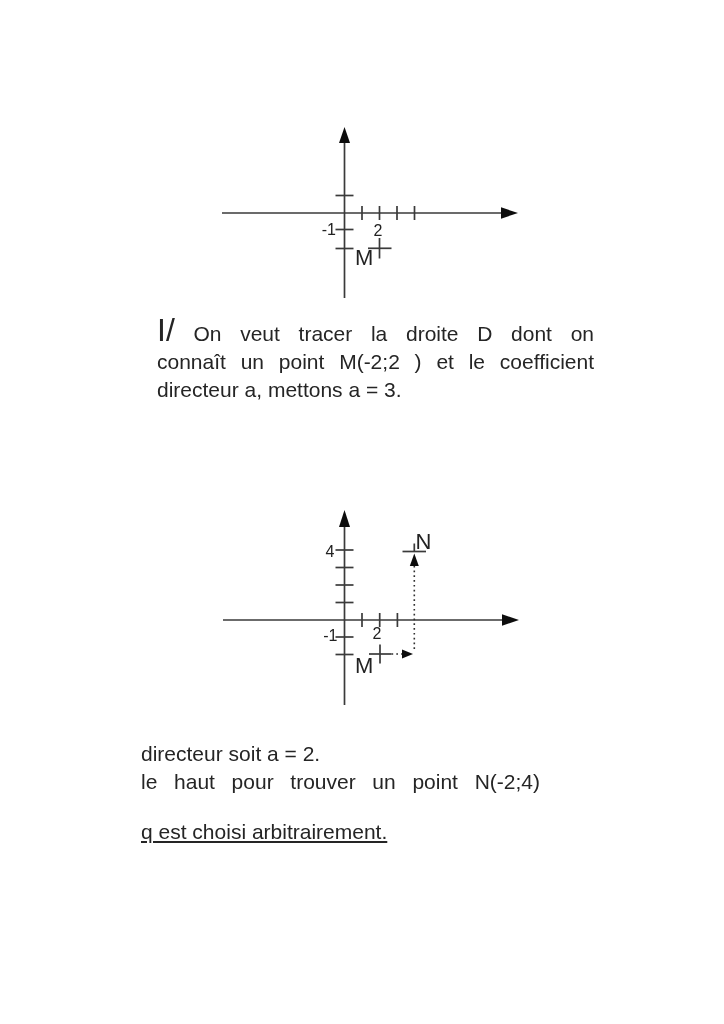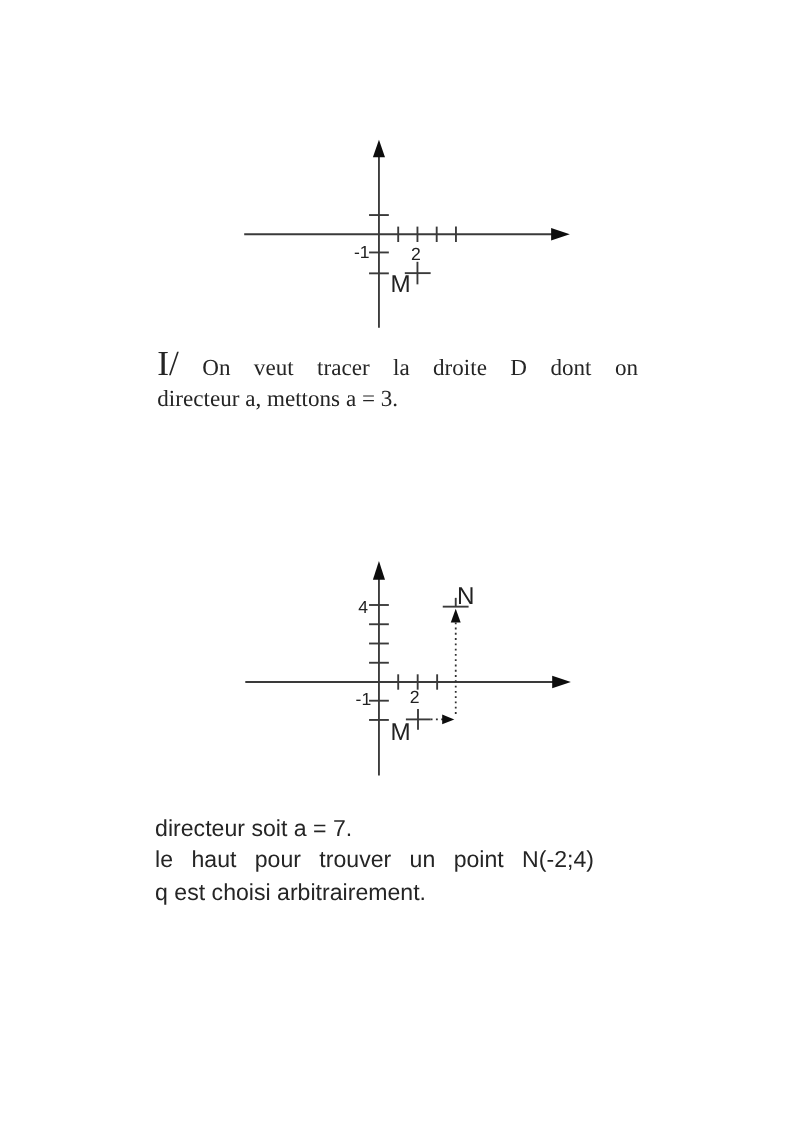--- a/index.html
+++ b/index.html
@@ -20,22 +20,22 @@
     font-family: "Liberation Sans", "DejaVu Sans", sans-serif;
     fill: #222222;
     font-size: 16px;
   }
   .diag text.ptlabel { font-size: 22px; }
   .textblock { position: absolute; font-size: 21px; }
   .tline { line-height: 28px; white-space: normal; }
   .tline.just { text-align: justify; text-align-last: justify; }
   .tline.left { text-align: right; text-align-last: left; }
   .numeral { font-size: 32px; line-height: 20px; }
-  .footnote-line { margin-top: 2px; }
-  .tb1 { left: 143px; top: 320px; width: 437px; font-family: Liberation Serif, serif; }
+  .footnote-line { margin-top: 22px; text-decoration: underline; }
+  .tb1 { left: 157px; top: 320px; width: 437px; }
   .tb2 { left: 141px; top: 740px; width: 399px; }
   #diagram1 { left: 215px; top: 118px; width: 312px; height: 188px; }
   #diagram2 { left: 215px; top: 503px; width: 312px; height: 210px; }
 </style>
 </head>
 <body>
 
 <div class="page">
 
   <svg id="diagram1" class="diag" viewBox="215 118 312 188">
@@ -57,20 +57,21 @@
     <text x="336" y="234.5" text-anchor="end">-1</text>
     <text x="378" y="236" text-anchor="middle">2</text>
 
     <line x1="368" y1="248.3" x2="391.5" y2="248.3"></line>
     <line x1="379.5" y1="238" x2="379.5" y2="258.5"></line>
     <text x="355" y="265" class="ptlabel">M</text>
   </svg>
 
   <div class="textblock tb1">
     <div class="tline just"><span class="numeral">I/</span> <span>On veut tracer la droite D dont on</span></div>
+    <div class="tline just">connaît un point M(-2;2 ) et le coefficient</div>
     <div class="tline left">directeur a, mettons a = 3.</div>
   </div>
 
   <svg id="diagram2" class="diag" viewBox="215 503 312 210">
 
     <line x1="223" y1="620" x2="505" y2="620"></line>
     <polygon points="519,620 502,614.3 502,625.7"></polygon>
     <line x1="344.5" y1="525" x2="344.5" y2="705"></line>
     <polygon points="344.5,510 339,527 350,527"></polygon>
 
@@ -98,18 +99,18 @@
 
     <line class="dotted" x1="414.3" y1="649" x2="414.3" y2="566"></line>
     <polygon points="414.3,553.5 409.8,566 418.8,566"></polygon>
 
     <line x1="402.5" y1="551.5" x2="426" y2="551.5"></line>
     <line x1="414.3" y1="543.5" x2="414.3" y2="551.5"></line>
     <text x="415.5" y="549" class="ptlabel">N</text>
   </svg>
 
   <div class="textblock tb2">
-    <div class="tline left">directeur soit a = 7.</div>
+    <div class="tline left">directeur soit a = 2.</div>
     <div class="tline just">le haut pour trouver un point N(-2;4)</div>
     <div class="tline left footnote-line">q est choisi arbitrairement.</div>
   </div>
 
 </div>
 
 </body></html>

